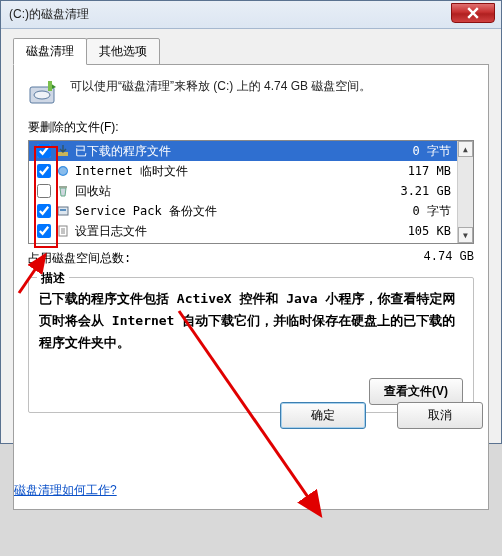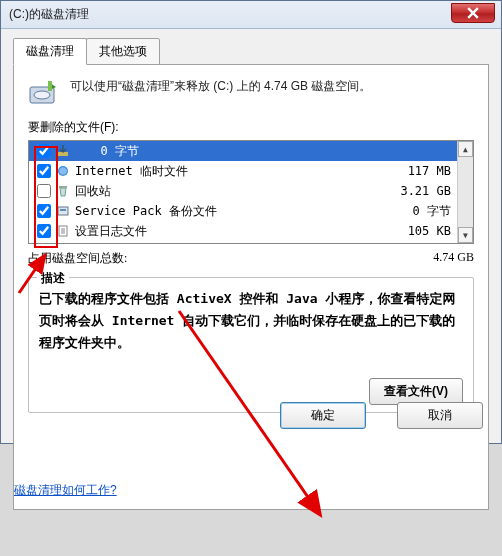--- a/index.html
+++ b/index.html
@@ -101,21 +101,21 @@
   .file-icon { width:16px; height:16px; margin-right:4px; flex:0 0 16px; display:inline-flex; align-items:center; justify-content:center; }
   .file-name { flex:1; white-space:nowrap; overflow:hidden; }
   .file-size { width:70px; text-align:right; padding-right:6px; white-space:nowrap; }
   .scrollbar {
     width:16px; background:#eee; border-left:1px solid #ccc;
     display:flex; flex-direction:column;
   }
   .sb-btn { height:16px; border:1px solid #aaa; background:#f4f4f4; display:flex; align-items:center; justify-content:center; font-size:8px; color:#444;}
   .sb-track { flex:1; background:#e8e8e8; }
 
-  .total-row { display:flex; justify-content:space-between; margin-top:6px; font-size:12px; font-family:Liberation Serif, serif;}
+  .total-row { display:flex; justify-content:space-between; margin-top:6px; font-size:12px; font-family:Liberation Mono, monospace;}
   .desc-group {
     margin-top:10px;
     border:1px solid #c0c0c0;
     border-radius:2px;
     padding:10px 10px 12px 10px;
     position: relative;
     height:136px;
     font-weight:bold;
   }
   .desc-legend {
@@ -190,20 +190,21 @@
       <div class="filelist">
         <div class="filelist-body" id="filelist-body">
             <div class="file-row selected">
               <input type="checkbox" class="file-check" checked="" style="">
               <span class="file-icon">
                 <svg width="14" height="14" viewBox="0 0 14 14">
                   <rect x="2" y="8" width="10" height="4" fill="#c9b55a"></rect>
                   <path d="M7 1v6M4 5l3 3 3-3" stroke="#356" stroke-width="1.4" fill="none"></path>
                 </svg>
               </span>
+              <span class="file-name">已下载的程序文件</span>
               <span class="file-size">0 字节</span>
             </div>
             <div class="file-row">
               <input type="checkbox" class="file-check" checked="" style="">
               <span class="file-icon">
                 <svg width="14" height="14" viewBox="0 0 14 14">
                   <circle cx="7" cy="7" r="5" fill="#3a8fe0"></circle>
                   <path d="M3 7c1-5 7-5 8 0-1 5-7 5-8 0z" fill="#fff" opacity=".4"></path>
                 </svg>
               </span>

